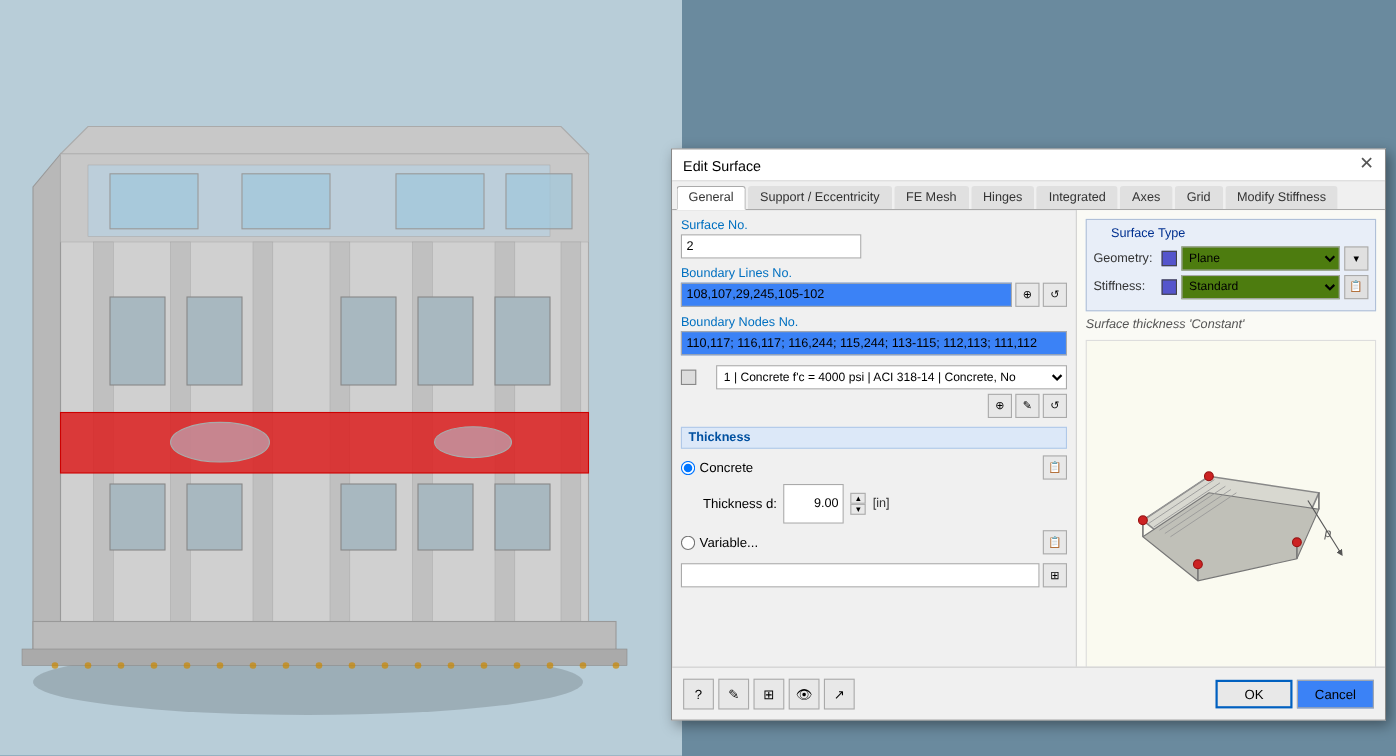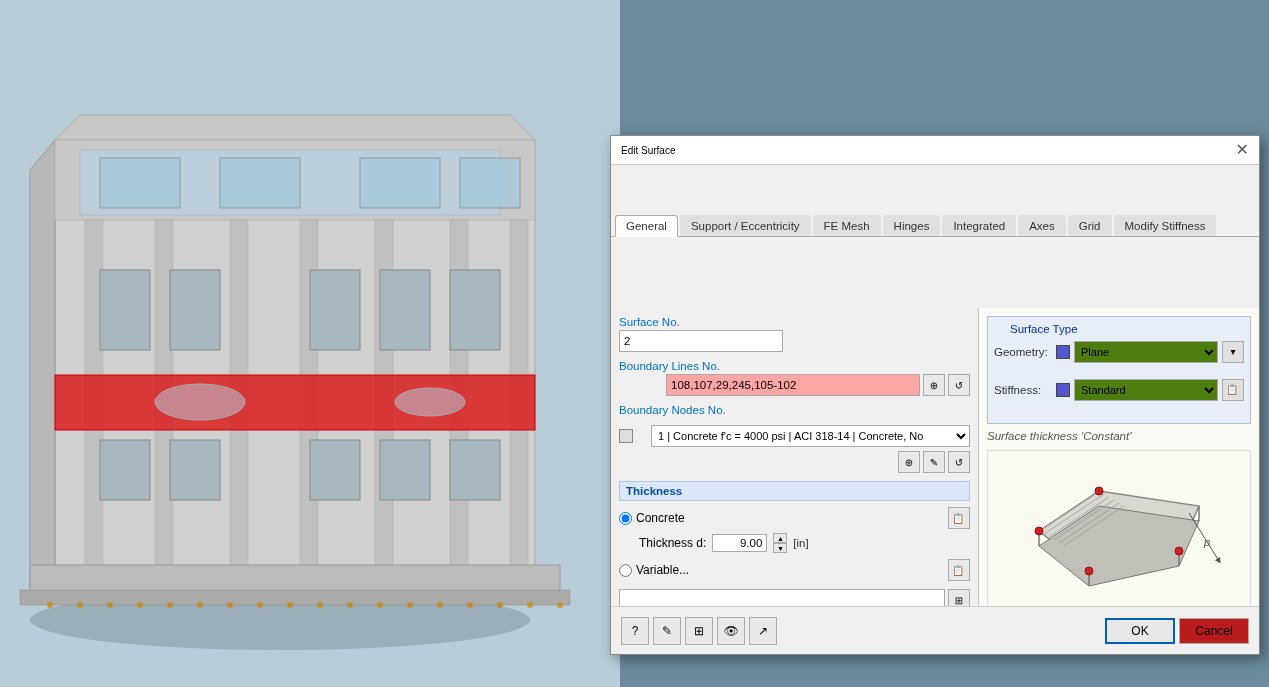--- a/index.html
+++ b/index.html
@@ -38,21 +38,21 @@
     .dialog-titlebar {
       background: #fff;
       border-bottom: 1px solid #ccc;
       padding: 6px 10px;
       display: flex;
       justify-content: space-between;
       align-items: center;
     }
 
     .dialog-title {
-      font-size: 10px;
+      font-size: 13px;
       font-weight: normal;
       color: #000;
     }
 
     .dialog-close {
       cursor: pointer;
       font-size: 16px;
       color: #555;
       background: none;
       border: none;
@@ -60,21 +60,20 @@
     }
 
     
     .tab-bar {
       display: flex;
       background: #f0f0f0;
       border-bottom: 1px solid #aaa;
       padding-top: 4px;
       padding-left: 4px;
       gap: 0;
-      margin-top: 46px;
     }
 
     .tab {
       padding: 4px 10px;
       font-size: 11.5px;
       cursor: pointer;
       border: 1px solid transparent;
       border-bottom: none;
       background: #e0e0e0;
       margin-right: 2px;
@@ -87,21 +86,20 @@
       border-color: #aaa;
       border-bottom: 1px solid #fff;
       margin-bottom: -1px;
       z-index: 2;
     }
 
     
     .dialog-content {
       display: flex;
       height: calc(100% - 65px);
-      align-items: center;
     }
 
     .left-panel {
       flex: 1;
       padding: 8px;
       border-right: 1px solid #ccc;
       overflow-y: auto;
     }
 
     .right-panel {
@@ -134,22 +132,21 @@
     .text-input {
       border: 1px solid #aaa;
       background: #fff;
       padding: 2px 4px;
       font-size: 11.5px;
       height: 22px;
       flex: 1;
     }
 
     .text-input.blue-bg {
-      background: #fca5a5;
-      margin-left: 47px;
+      background: #3b82f6;
     }
 
     .icon-btn {
       width: 22px;
       height: 22px;
       border: 1px solid #aaa;
       background: #e8e8e8;
       cursor: pointer;
       display: flex;
       align-items: center;
@@ -211,21 +208,21 @@
     .thickness-d-row {
       display: flex;
       align-items: center;
       gap: 6px;
       margin-left: 20px;
       margin-bottom: 6px;
     }
 
     .thickness-input {
       width: 55px;
-      height: 18px;
+      height: 36px;
       border: 1px solid #aaa;
       background: #fff;
       font-size: 11.5px;
       padding: 0 4px;
       text-align: right;
     }
 
     .unit-label {
       font-size: 11.5px;
       color: #333;
@@ -261,21 +258,21 @@
       color: #003090;
       font-weight: normal;
       margin-bottom: 6px;
       margin-left: 16px;
     }
 
     .st-row {
       display: flex;
       align-items: center;
       gap: 4px;
-      margin-bottom: 16px;
+      margin-bottom: 4px;
     }
 
     .st-label {
       font-size: 11.5px;
       width: 58px;
       color: #333;
     }
 
     .st-swatch {
       width: 14px;
@@ -359,21 +356,21 @@
       background: #e8e8e8;
       border: 2px solid #0060c0;
       cursor: pointer;
       font-size: 12px;
       font-weight: normal;
     }
 
     .cancel-btn {
       width: 70px;
       height: 26px;
-      background: #b91c1c;
+      background: #3b82f6;
       border: 1px solid #aaa;
       cursor: pointer;
       font-size: 12px;
     }
 
     
     .building-scene {
       position: absolute;
       left: 0; top: 0;
       width: 620px;
@@ -507,20 +504,23 @@
         <span class="field-label">Boundary Lines No.</span>
         <div class="field-row">
           <input class="text-input blue-bg" type="text" value="108,107,29,245,105-102" style="">
           <button class="icon-btn" title="Pick">⊕</button>
           <button class="icon-btn" title="Info">↺</button>
         </div>
       </div>
 
       <div class="field-group">
         <span class="field-label">Boundary Nodes No.</span>
+        <div class="field-row">
+          <input class="text-input blue-bg" type="text" value="110,117; 116,117; 116,244; 115,244; 113-115; 112,113; 111,112" style="">
+        </div>
       </div>
 
       <div class="field-group">
         <div class="material-row">
           <div class="material-swatch"></div>
           <select class="material-select">
             <option>1   |   Concrete f'c = 4000 psi   |   ACI 318-14   |   Concrete, No</option>
           </select>
         </div>
         <div class="material-actions">

